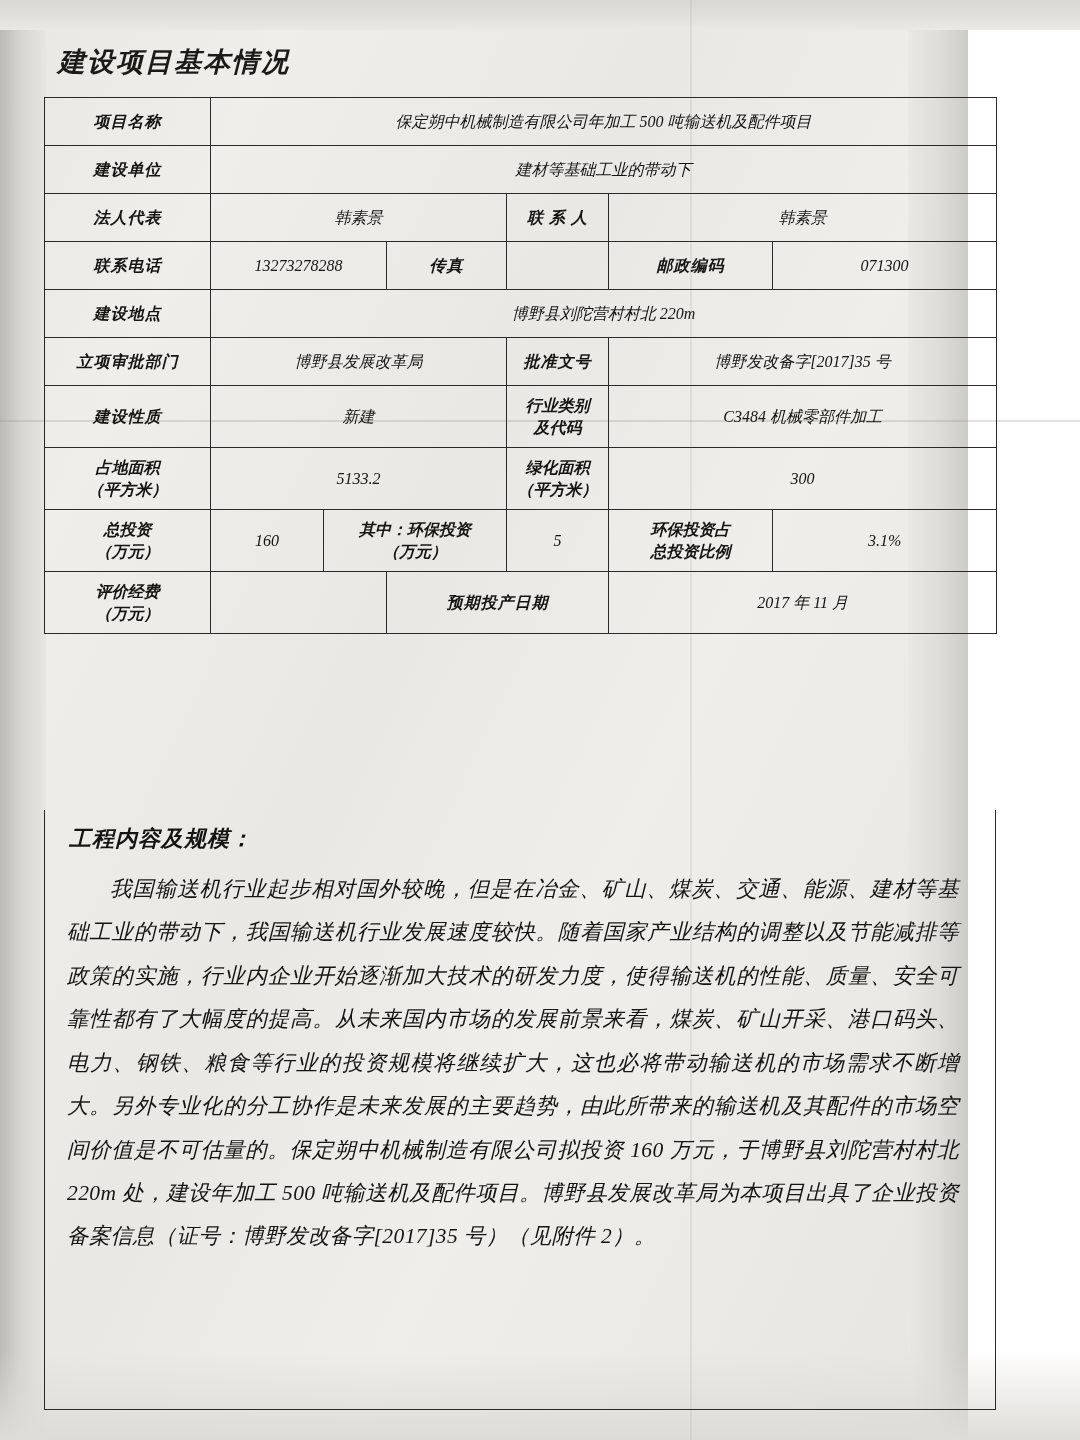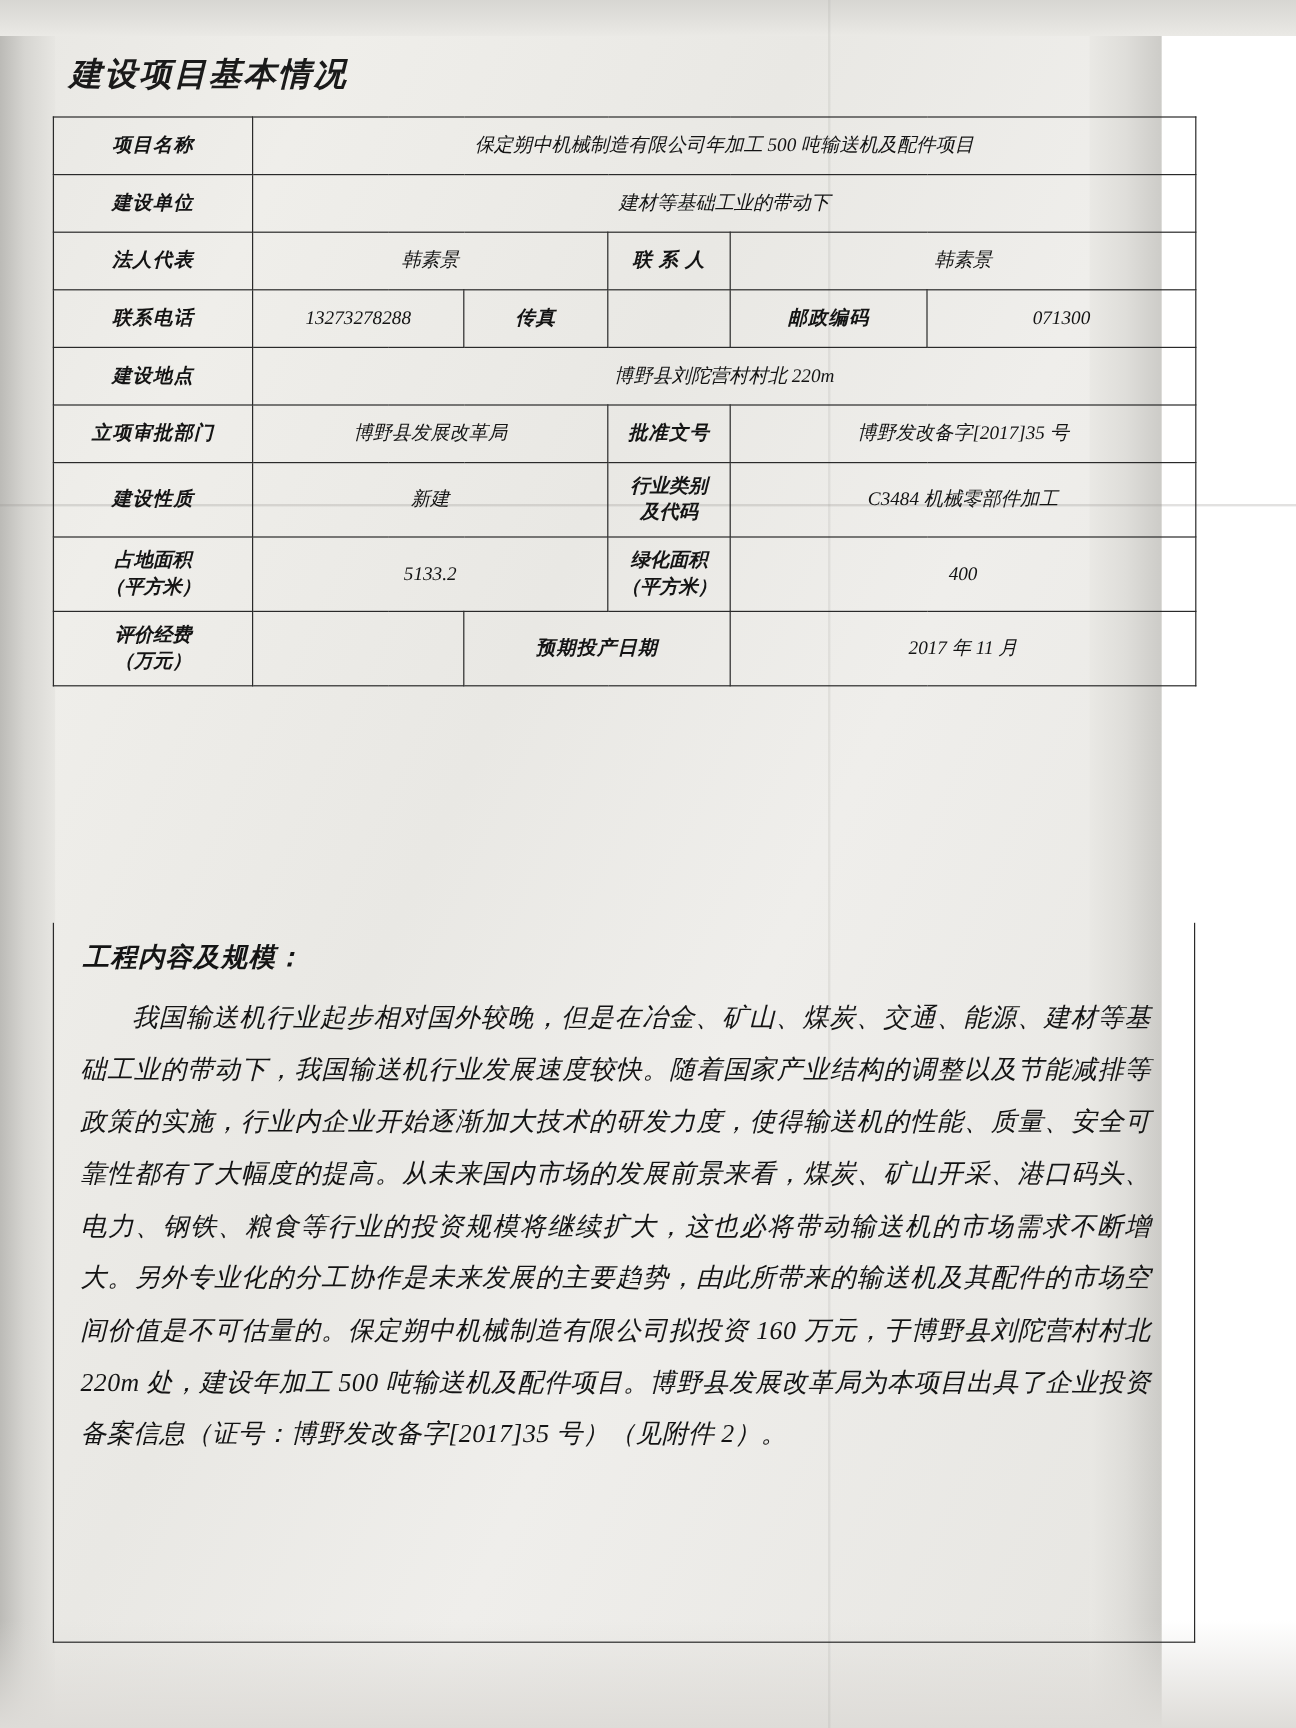--- a/index.html
+++ b/index.html
@@ -84,21 +84,21 @@
     line-height: 1.3;
     font-weight: bold;
     margin-left: 34px;
   }
   .h48 { height: 48px; }
   .h62 { height: 62px; }
   
   .content-box {
     position: absolute;
     left: 44px;
-    top: 769px;
+    top: 810px;
     width: 952px;
     height: 600px;
     border: 1.4px solid #2a2a2a;
     border-top: none;
     box-sizing: border-box;
     padding: 12px 36px 10px 22px;
   }
   .sec-head {
     font-weight: bold;
     font-size: 22px;
@@ -199,21 +199,38 @@
       <tr class="h62">
         <td class="two-line">
           <div>占地面积</div>
           <div>（平方米）</div>
         </td>
         <td class="val" colspan="3">5133.2</td>
         <td class="two-line" colspan="2">
           <div>绿化面积</div>
           <div>（平方米）</div>
         </td>
-        <td class="val" colspan="2">400</td>
+        <td class="val" colspan="2">300</td>
+      </tr>
+      <tr class="h62">
+        <td class="two-line">
+          <div>总投资</div>
+          <div>（万元）</div>
+        </td>
+        <td class="val">160</td>
+        <td class="two-line" colspan="2">
+          <div>其中：环保投资</div>
+          <div>（万元）</div>
+        </td>
+        <td class="val" colspan="2">5</td>
+        <td class="two-line">
+          <div>环保投资占</div>
+          <div>总投资比例</div>
+        </td>
+        <td class="val">3.1%</td>
       </tr>
       <tr class="h62">
         <td class="two-line">
           <div>评价经费</div>
           <div>（万元）</div>
         </td>
         <td class="val" colspan="2"></td>
         <td class="lbl" colspan="3">预期投产日期</td>
         <td class="val" colspan="2">2017 年 11 月</td>
       </tr>

